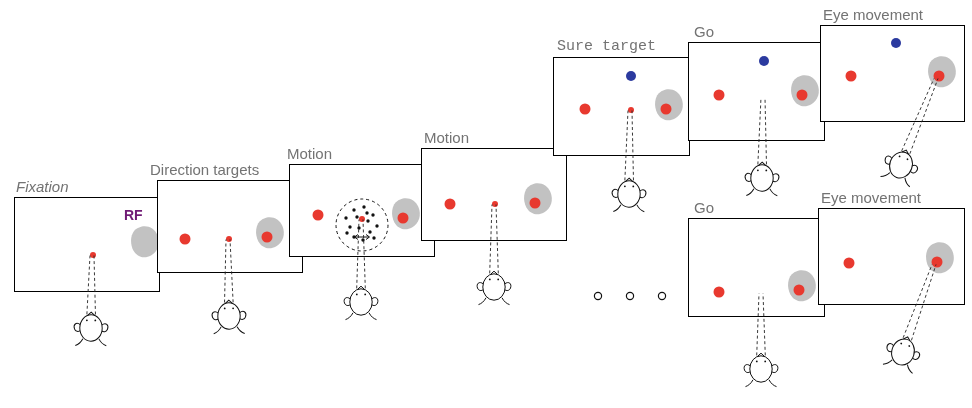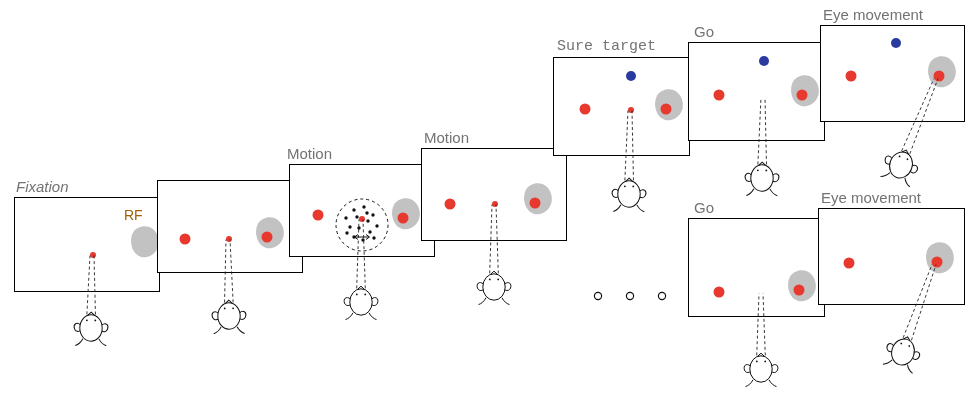--- a/index.html
+++ b/index.html
@@ -20,23 +20,24 @@
   .panel-label{
     position:absolute;
     font-size:15px;
     color:#737373;
     white-space:nowrap;
     line-height:1;
   }
   .rf-label{
     position:absolute;
     font-size:14px;
-    color:#a16207;
+    color:#701a75;
     line-height:1;
     z-index:5;
+    font-weight:bold;
   }
   .overlay{
     position:absolute;
     left:0;top:0;
     z-index:20;
     pointer-events:none;
   }
 </style>
 </head>
 <body>
@@ -45,20 +46,21 @@
     <div class="panel-label" style="left: 16px; top: 179px; font-style: italic;">Fixation</div>
     <div class="panel" style="left: 14px; top: 197px; width: 146px; height: 95px;">
       <svg width="144" height="93" viewBox="0 0 144 93" xmlns="http://www.w3.org/2000/svg">
         <g transform="translate(130,44) rotate(-20)">
           <path d="M -2.5,-15.5 C 6.5,-17 13.5,-11 14,-2.5 C 14.5,6.5 9,13.5 1,14.8 C -6.5,16 -12.5,11.5 -13.8,4 C -15,-3.5 -11,-14 -2.5,-15.5 Z" fill="#c2c2c2"></path>
         </g>
         <circle cx="78" cy="57" r="3" fill="#e8392f"></circle>
       </svg>
     </div>
     <div class="rf-label" style="left: 124px; top: 208px;">RF</div>
+    <div class="panel-label" style="left: 150px; top: 162px;">Direction targets</div>
     <div class="panel" style="left: 157px; top: 180px; width: 146px; height: 93px;">
       <svg width="144" height="91" viewBox="0 0 144 91" xmlns="http://www.w3.org/2000/svg">
         <g transform="translate(112,52) rotate(-20)">
           <path d="M -2.5,-15.5 C 6.5,-17 13.5,-11 14,-2.5 C 14.5,6.5 9,13.5 1,14.8 C -6.5,16 -12.5,11.5 -13.8,4 C -15,-3.5 -11,-14 -2.5,-15.5 Z" fill="#c2c2c2"></path>
         </g>
         <circle cx="109" cy="56" r="5.5" fill="#e8392f"></circle>
         <circle cx="27" cy="58" r="5.5" fill="#e8392f"></circle>
         <circle cx="71" cy="58" r="3" fill="#e8392f"></circle>
       </svg>
     </div>

